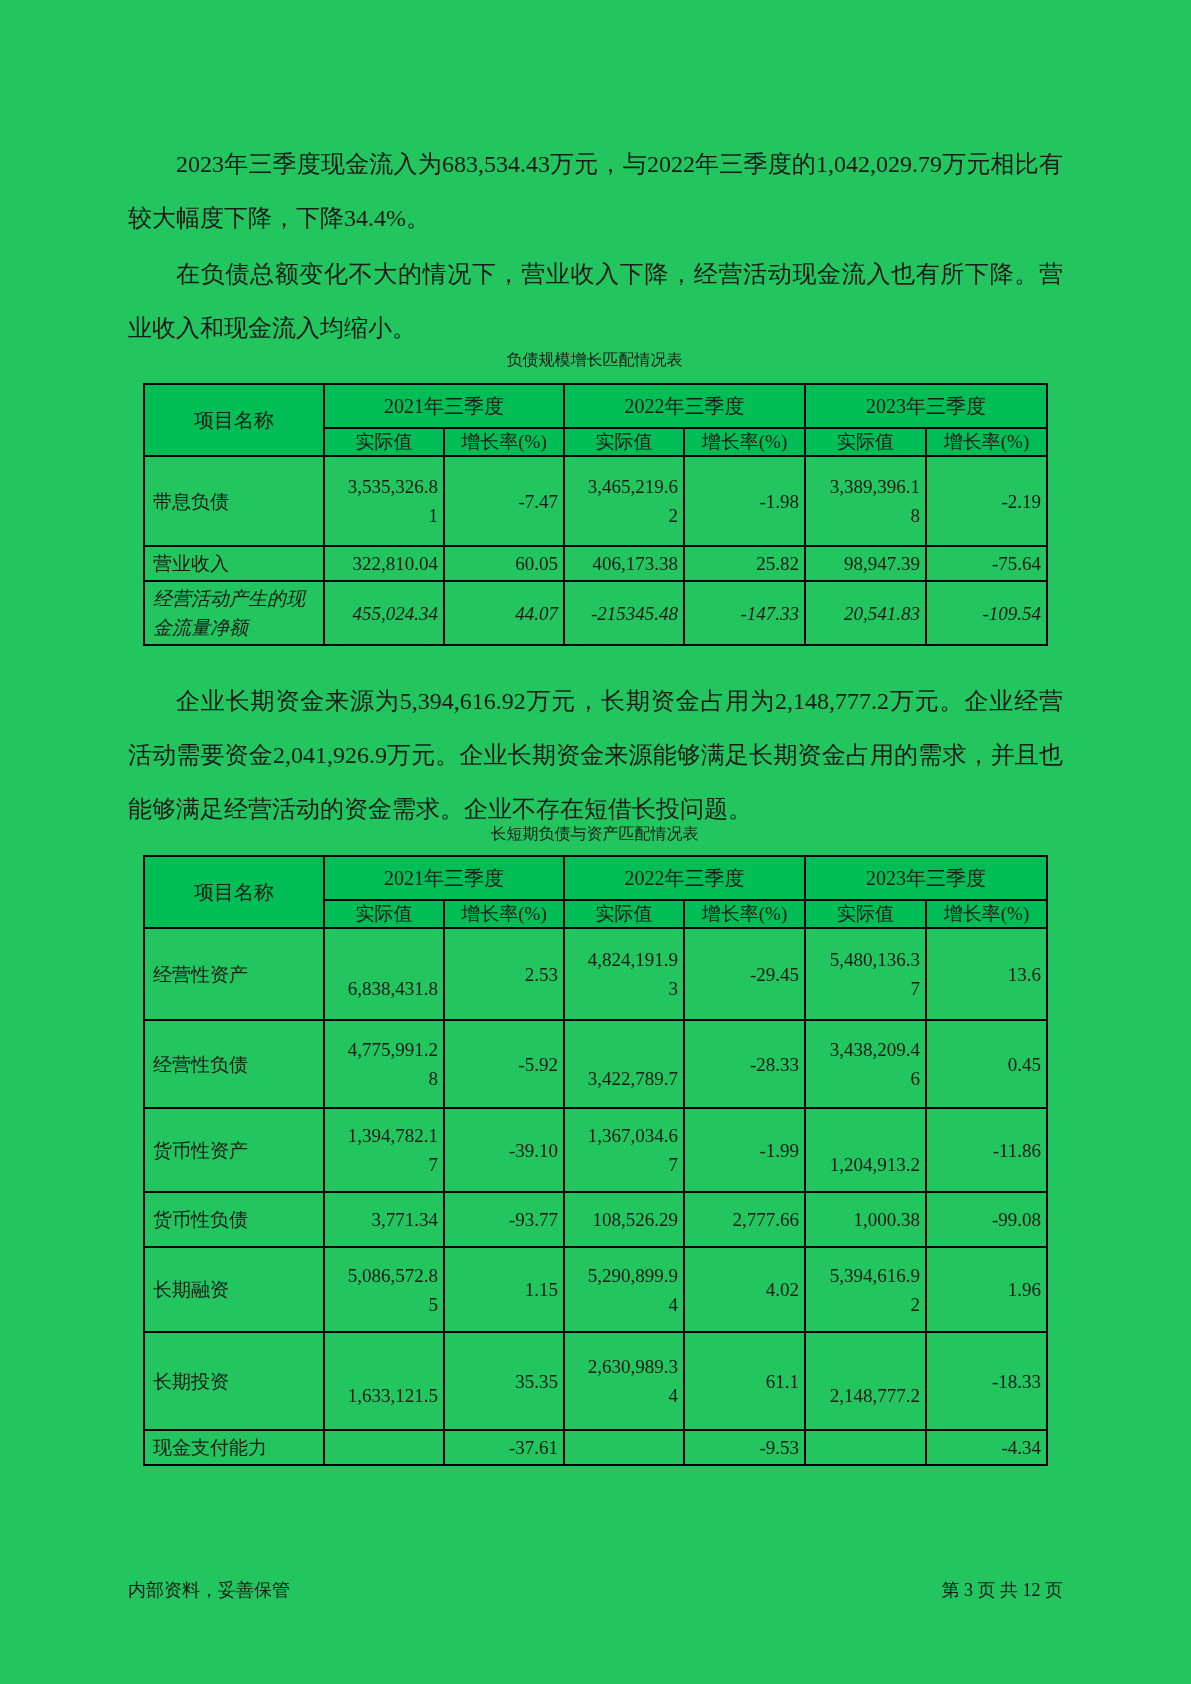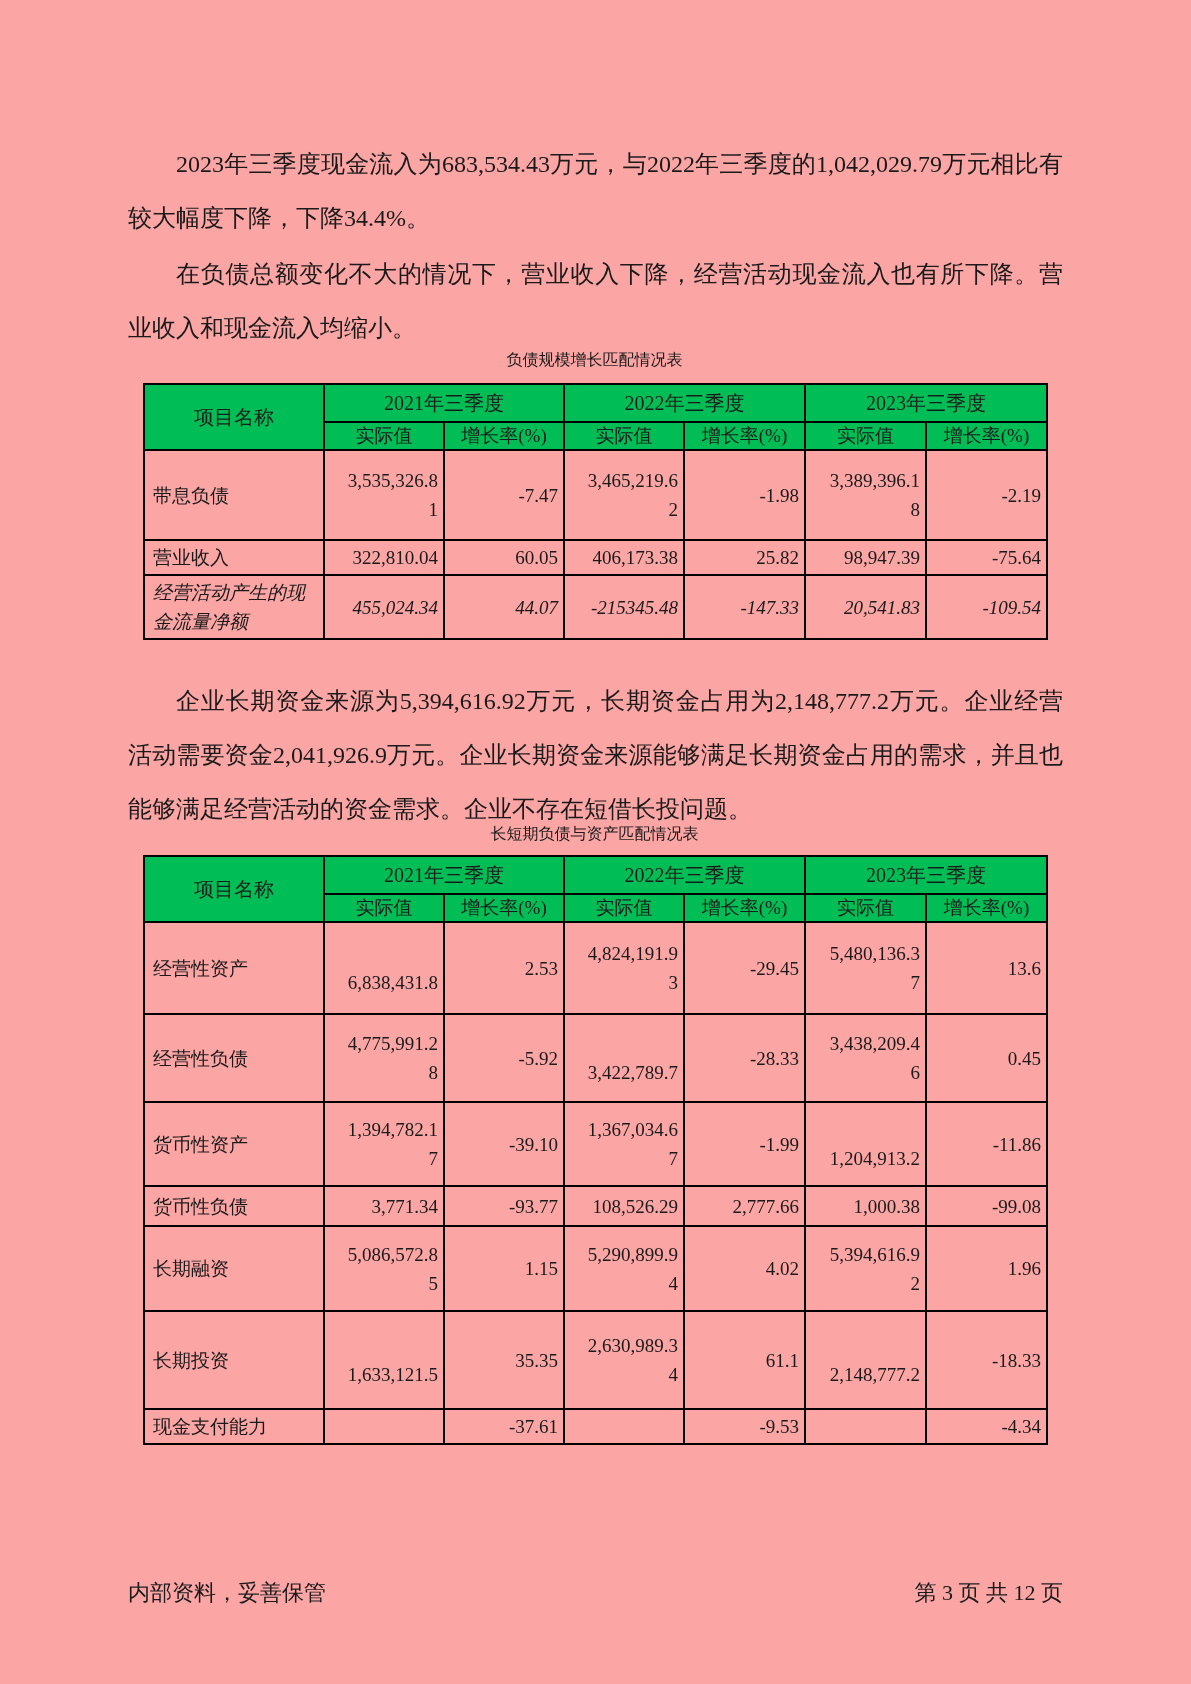--- a/index.html
+++ b/index.html
@@ -1,19 +1,19 @@
 <!DOCTYPE html>
 <html><head>
 <meta charset="utf-8">
 <style>
   html,body{margin:0;padding:0;background:#ffffff;}
   .page{
     position:relative;
     width:1191px;height:1684px;
-    background:#fca5a5;
+    background:#22c55e;
     color:#1a1a1a;
     font-family:"Liberation Serif","DejaVu Serif",serif;
     overflow:hidden;
   }
   .para{
     position:absolute;left:128px;width:935px;margin:0;
     font-size:24px;line-height:54px;
     text-indent:2em;text-align:justify;
   }
   .tbl-title{
@@ -27,36 +27,36 @@
     border:2px solid #000;
   }
   .grid th{
     background:#00BE55;
     font-weight:normal;
     border:2px solid #000;
     text-align:center;
     font-size:20px;
     padding:0 2px;
   }
-  .grid tr.h1{height:38px;}
+  .grid tr.h1{height:44px;}
   .grid tr.h2{height:20px;}
   .grid tr.h2 th{font-size:19px;}
   .grid td{
     border:2px solid #000;
     vertical-align:middle;
     white-space:pre-line;
     line-height:29px;
     overflow:hidden;
   }
   td.lbl{text-align:left;padding:2px 8px;}
   td.num{text-align:right;padding:2px 5px;}
   .footer{
     position:absolute;left:128px;top:1578px;width:935px;
     display:flex;justify-content:space-between;
-    font-size:22px;
+    font-size:18px;
   }
 </style>
 </head>
 <body>
 
 <div class="page">
 
   <p class="para" style="top:137px">2023年三季度现金流入为683,534.43万元，与2022年三季度的1,042,029.79万元相比有较大幅度下降，下降34.4%。</p>
 
   <p class="para" style="top:247px">在负债总额变化不大的情况下，营业收入下降，经营活动现金流入也有所下降。营业收入和现金流入均缩小。</p>
@@ -184,21 +184,21 @@
           <td class="num">1,394,782.1
 7</td>
           <td class="num">-39.10</td>
           <td class="num">1,367,034.6
 7</td>
           <td class="num">-1.99</td>
           <td class="num">
 1,204,913.2</td>
           <td class="num">-11.86</td>
         </tr>
-        <tr style="height: 40px;">
+        <tr style="height: 55px;">
           <td class="lbl">货币性负债</td>
           <td class="num">3,771.34</td>
           <td class="num">-93.77</td>
           <td class="num">108,526.29</td>
           <td class="num">2,777.66</td>
           <td class="num">1,000.38</td>
           <td class="num">-99.08</td>
         </tr>
         <tr style="height: 85px; margin-left: 36px;">
           <td class="lbl">长期融资</td>

